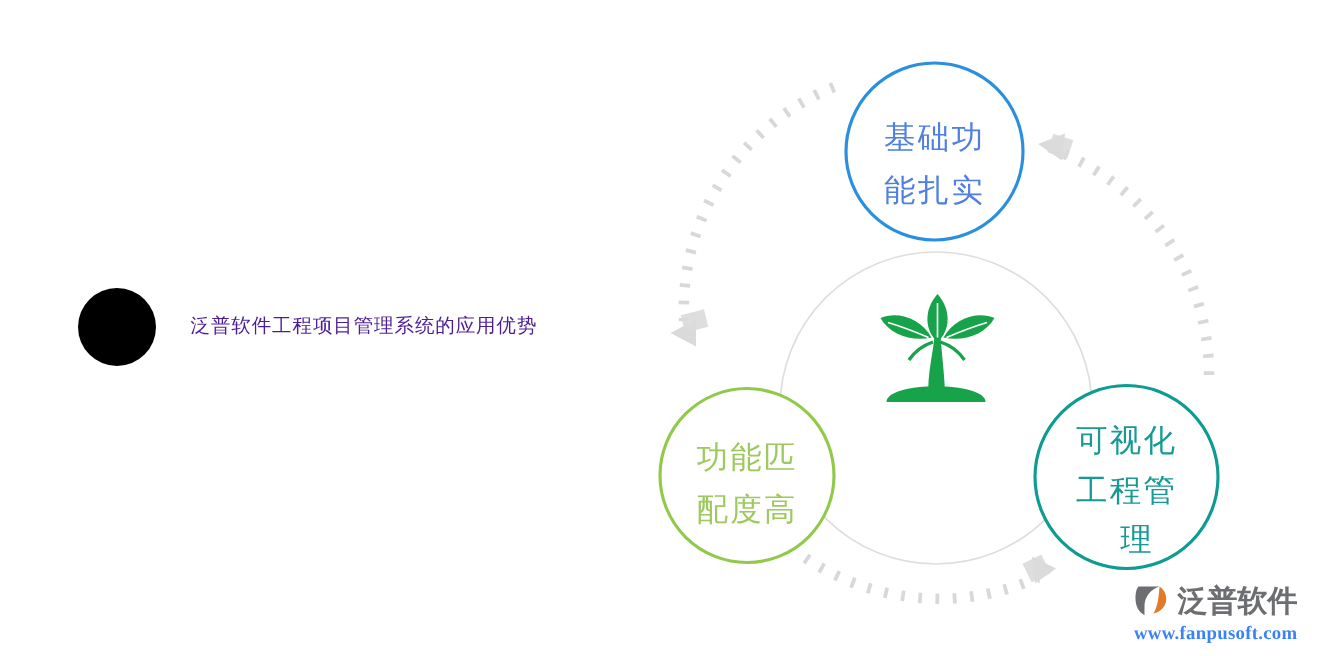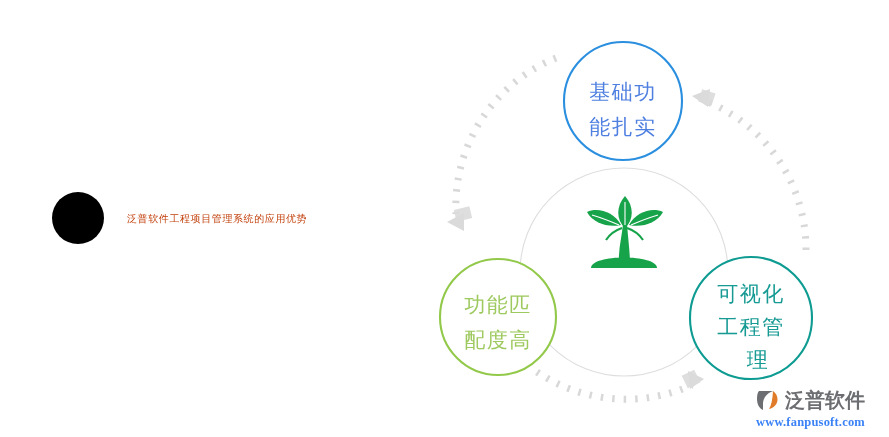--- a/index.html
+++ b/index.html
@@ -33,23 +33,23 @@
   }
   .caption-bullet {
     width: 52px;
     height: 52px;
     border-radius: 50%;
     background: #000000;
     flex: 0 0 auto;
   }
   .caption-text {
     margin-left: 23px;
-    font-size: 10px;
+    font-size: 13px;
     line-height: 1.3;
-    color: #c2410c;
+    color: #4c1d95;
     letter-spacing: 0.6px;
     white-space: nowrap;
     font-family: "DejaVu Sans", "Liberation Sans", sans-serif;
   }
 
   
   #diagram {
     position: absolute;
     left: 0;
     top: 0;

